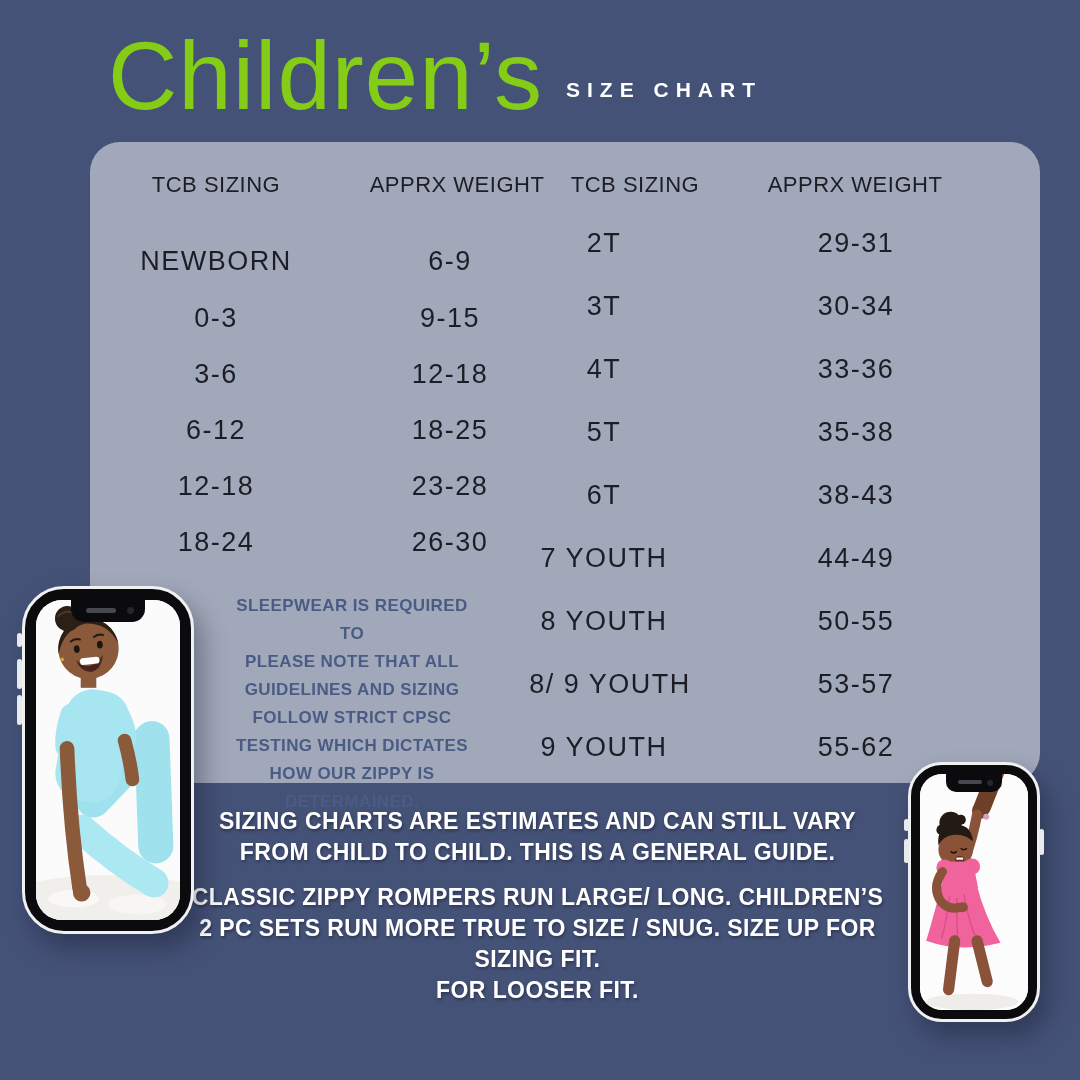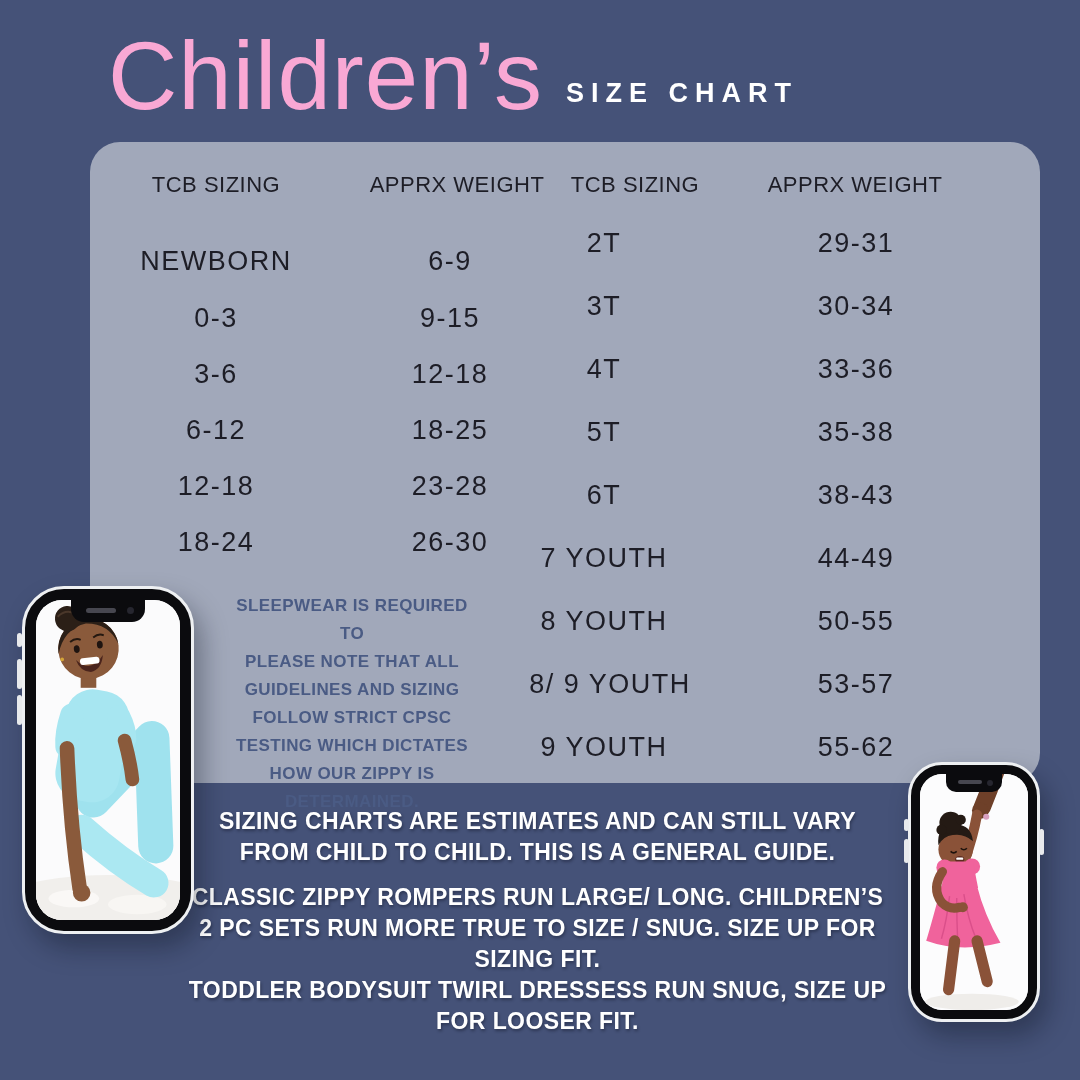--- a/index.html
+++ b/index.html
@@ -5,25 +5,25 @@
   html,body { margin:0; padding:0; }
   .canvas {
     position:relative; width:1080px; height:1080px; overflow:hidden;
     background:#455278;
     font-family:"Liberation Sans", sans-serif;
   }
   
   .title-main {
     position:absolute; left:108px; top:28px;
     font-size:96px; line-height:1; font-weight:400; letter-spacing:1px;
-    color:#f9a8d4;
+    color:#84cc16;
   }
   .title-sub {
     position:absolute; left:566px; top:78px;
-    font-size:27px; font-weight:700; letter-spacing:7px;
+    font-size:21px; font-weight:700; letter-spacing:7px;
     color:#ffffff;
   }
   
   .panel {
     position:absolute; left:90px; top:142px; width:950px; height:641px;
     background:#a1a8ba; border-radius:30px; z-index:1;
   }
   .cell {
     position:absolute; transform:translateX(-50%);
     white-space:nowrap; color:#1d1d26; text-align:left;
@@ -139,21 +139,20 @@
     <div class="para">
       <div>SIZING CHARTS ARE ESTIMATES AND CAN STILL VARY</div>
       <div>FROM CHILD TO CHILD. THIS IS A GENERAL GUIDE.</div>
     </div>
     <div class="para gap">
       <div>CLASSIC ZIPPY ROMPERS RUN LARGE/ LONG. CHILDREN’S</div>
       <div>2 PC SETS RUN MORE TRUE TO SIZE / SNUG. SIZE UP FOR</div>
       <div>SIZING FIT.</div>
     </div>
     <div class="para">
-      <div>TODDLER BODYSUIT TWIRL DRESSESS RUN SNUG, SIZE UP</div>
       <div>FOR LOOSER FIT.</div>
     </div>
   </div>
 
   <div class="phone phone-left">
     <span class="sbtn" style="left:-8px;top:44px;height:14px"></span>
     <span class="sbtn" style="left:-8px;top:70px;height:30px"></span>
     <span class="sbtn" style="left:-8px;top:106px;height:30px"></span>
     <div class="screen">
       <svg viewBox="0 0 150 328" preserveAspectRatio="xMidYMid slice" role="img">

